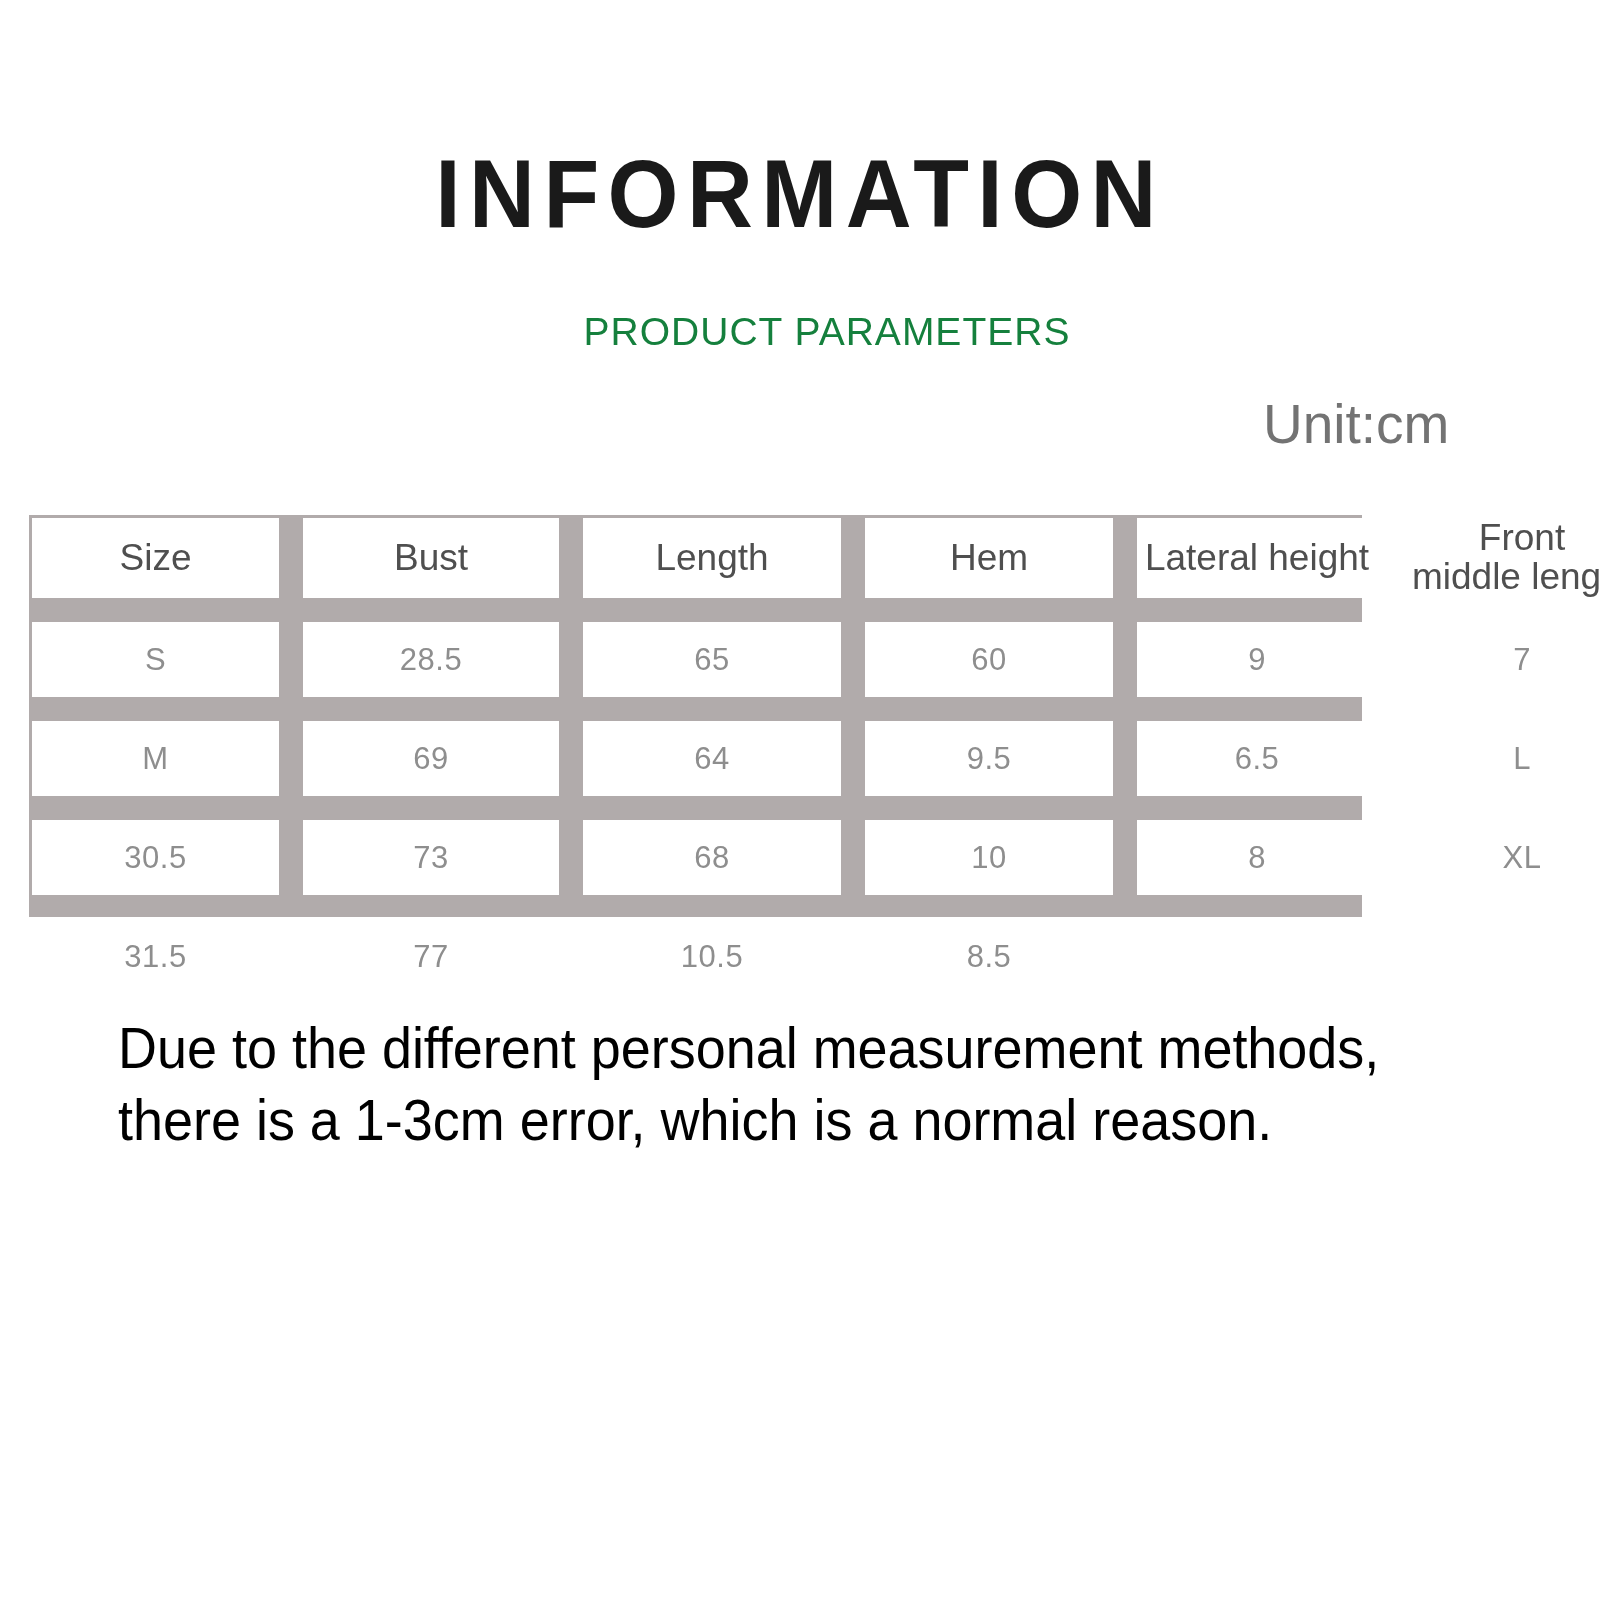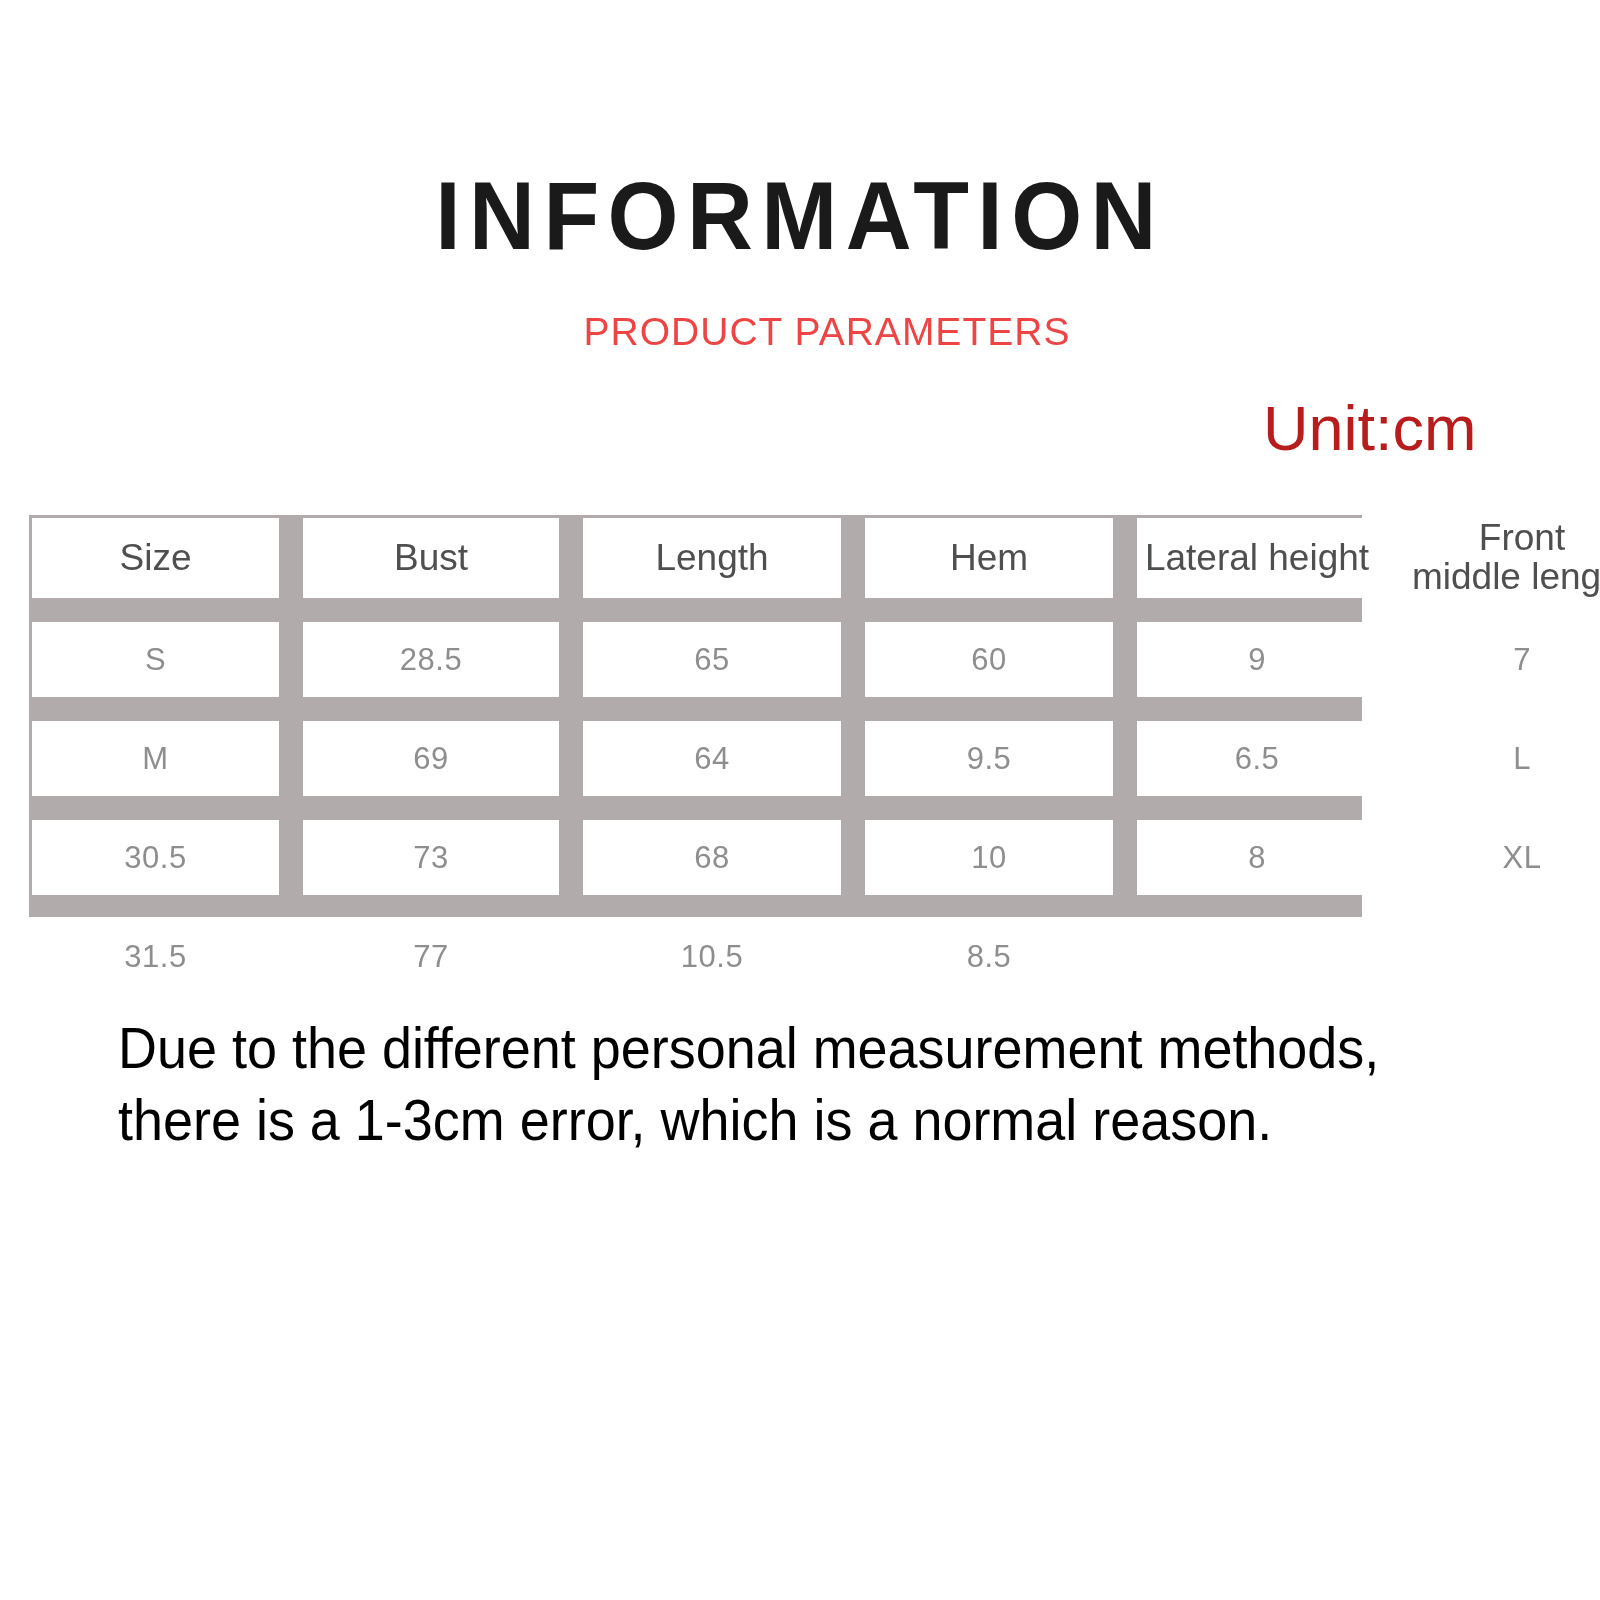--- a/index.html
+++ b/index.html
@@ -19,43 +19,42 @@
   }
   .title{
     position:absolute;
     top:138px;left:0;width:1600px;
     text-align:center;
     font-size:97px;
     font-weight:700;
     color:var(--title-text);
     letter-spacing:9px;
     white-space:nowrap;
-    margin-top:22px;
   }
   .title .squeeze{
     display:inline-block;
     transform:scaleX(0.94);
     transform-origin:50% 50%;
   }
   .subtitle{
     position:absolute;
     top:310px;left:0;width:1600px;
     text-align:center;
     padding-left:54px;
     font-size:39px;
     font-weight:400;
-    color:#ef4444;
+    color:#15803d;
     letter-spacing:1px;
     white-space:nowrap;
   }
   .unit{
     position:absolute;
     top:392px;left:1263px;
-    font-size:63px;
-    color:#b91c1c;
+    font-size:55px;
+    color:#737373;
     white-space:nowrap;
   }
   .size-table{
     position:absolute;
     top:515px;left:29px;
     width:1333px;height:402px;
     background:var(--table-border);
     border:3px solid var(--table-border);
     display:grid;
     grid-template-columns:247px 256px 258px 248px 240px 242px;

